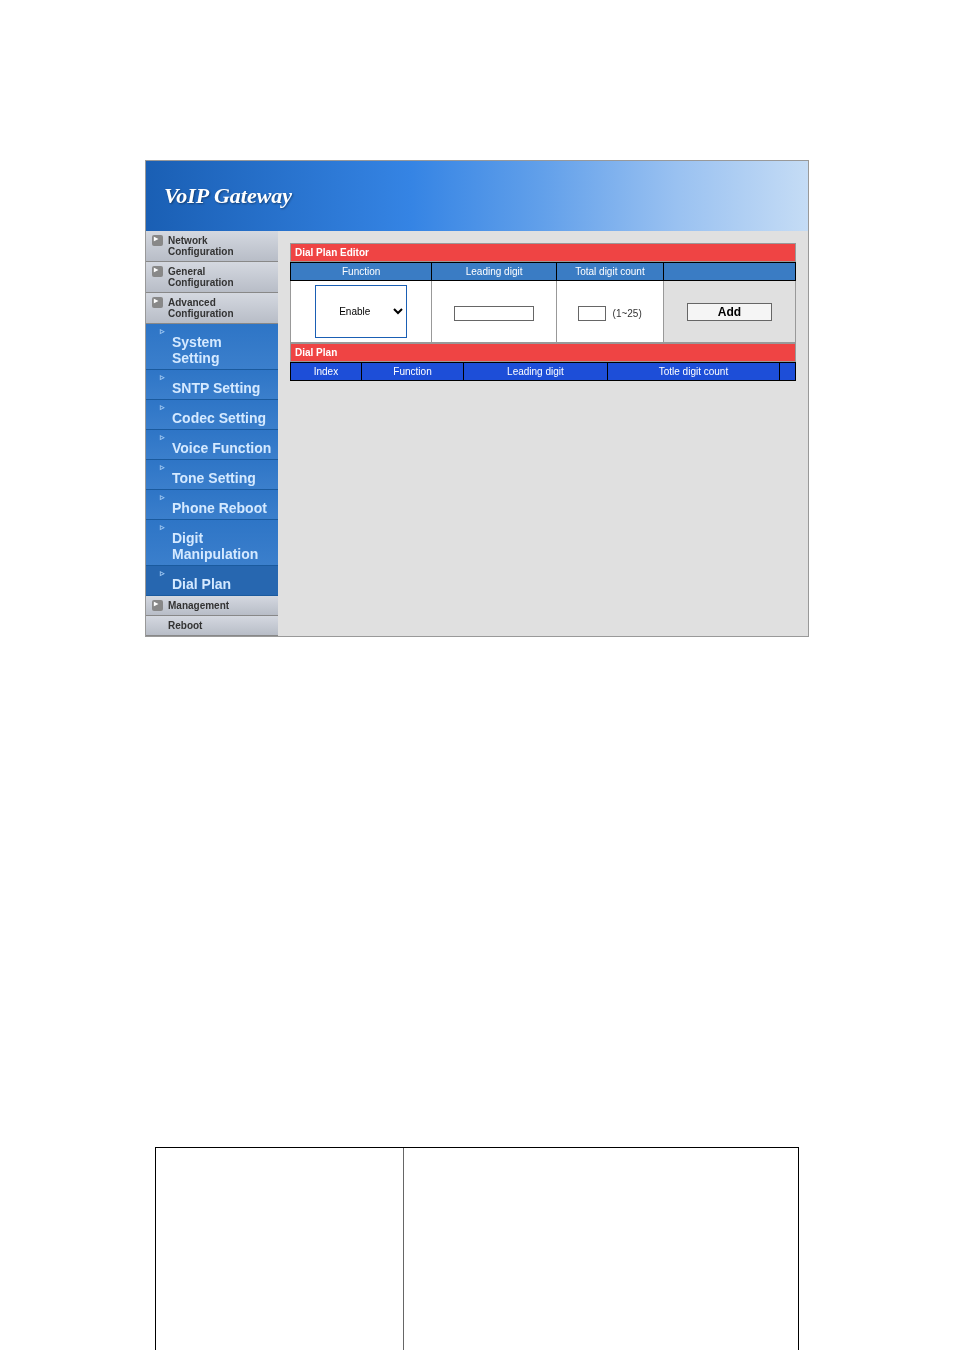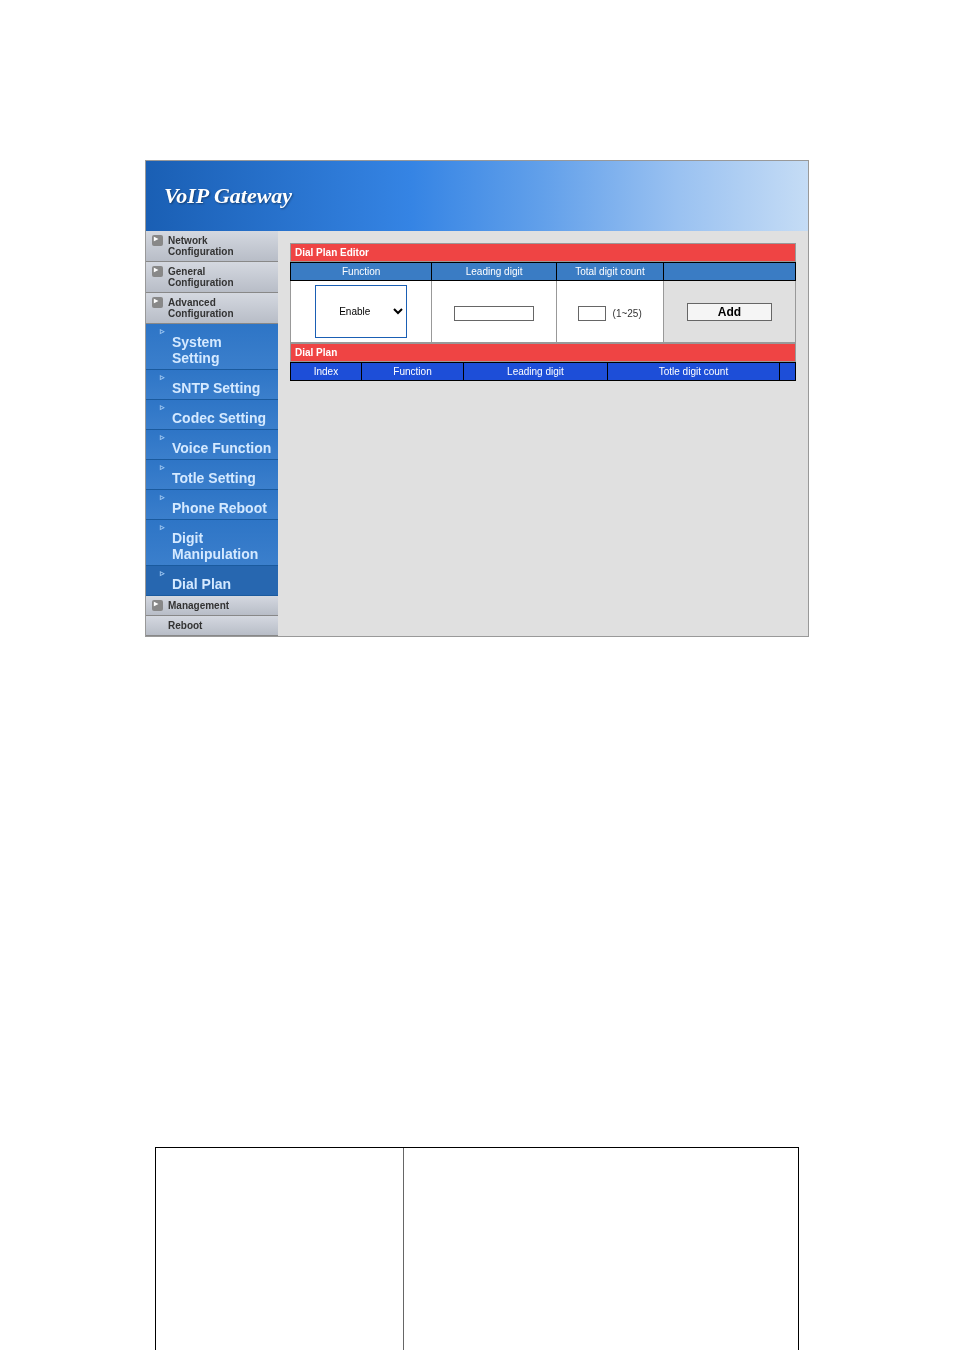--- a/index.html
+++ b/index.html
@@ -234,21 +234,21 @@
     </div>
     <div class="body-area">
       <div class="sidebar">
         <div class="nav-section">Network Configuration</div>
         <div class="nav-section">General Configuration</div>
         <div class="nav-section">Advanced Configuration</div>
         <div class="nav-item">System Setting</div>
         <div class="nav-item">SNTP Setting</div>
         <div class="nav-item">Codec Setting</div>
         <div class="nav-item">Voice Function</div>
-        <div class="nav-item">Totle Setting</div>
+        <div class="nav-item">Tone Setting</div>
         <div class="nav-item">Phone Reboot</div>
         <div class="nav-item">Digit Manipulation</div>
         <div class="nav-item active">Dial Plan</div>
         <div class="nav-section">Management</div>
         <div class="nav-plain">Reboot</div>
       </div>
       <div class="main-area">
         <div class="panel-header">Dial Plan Editor</div>
         <table class="editor-table">
           <tbody>

